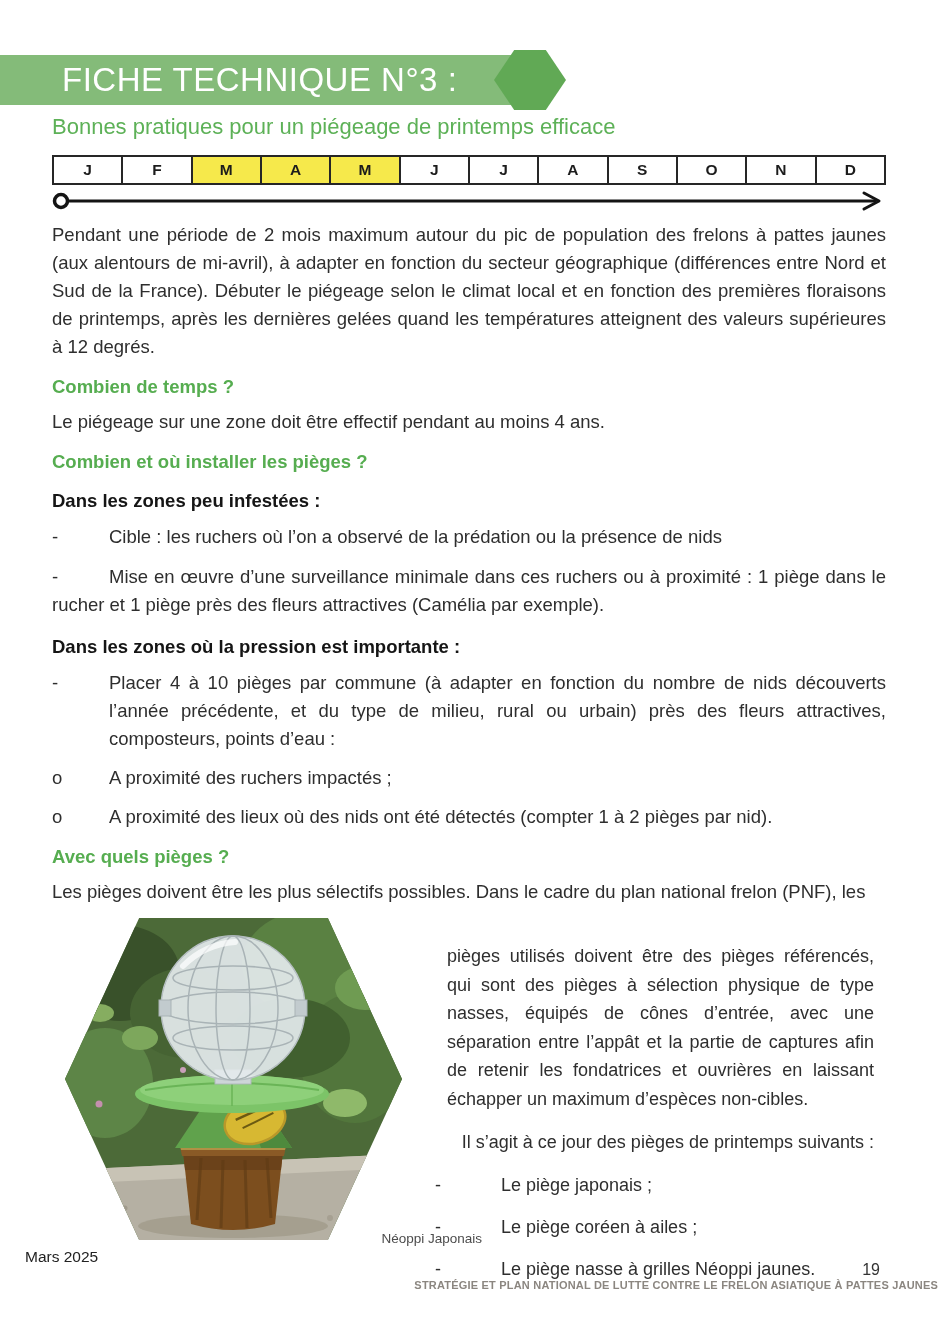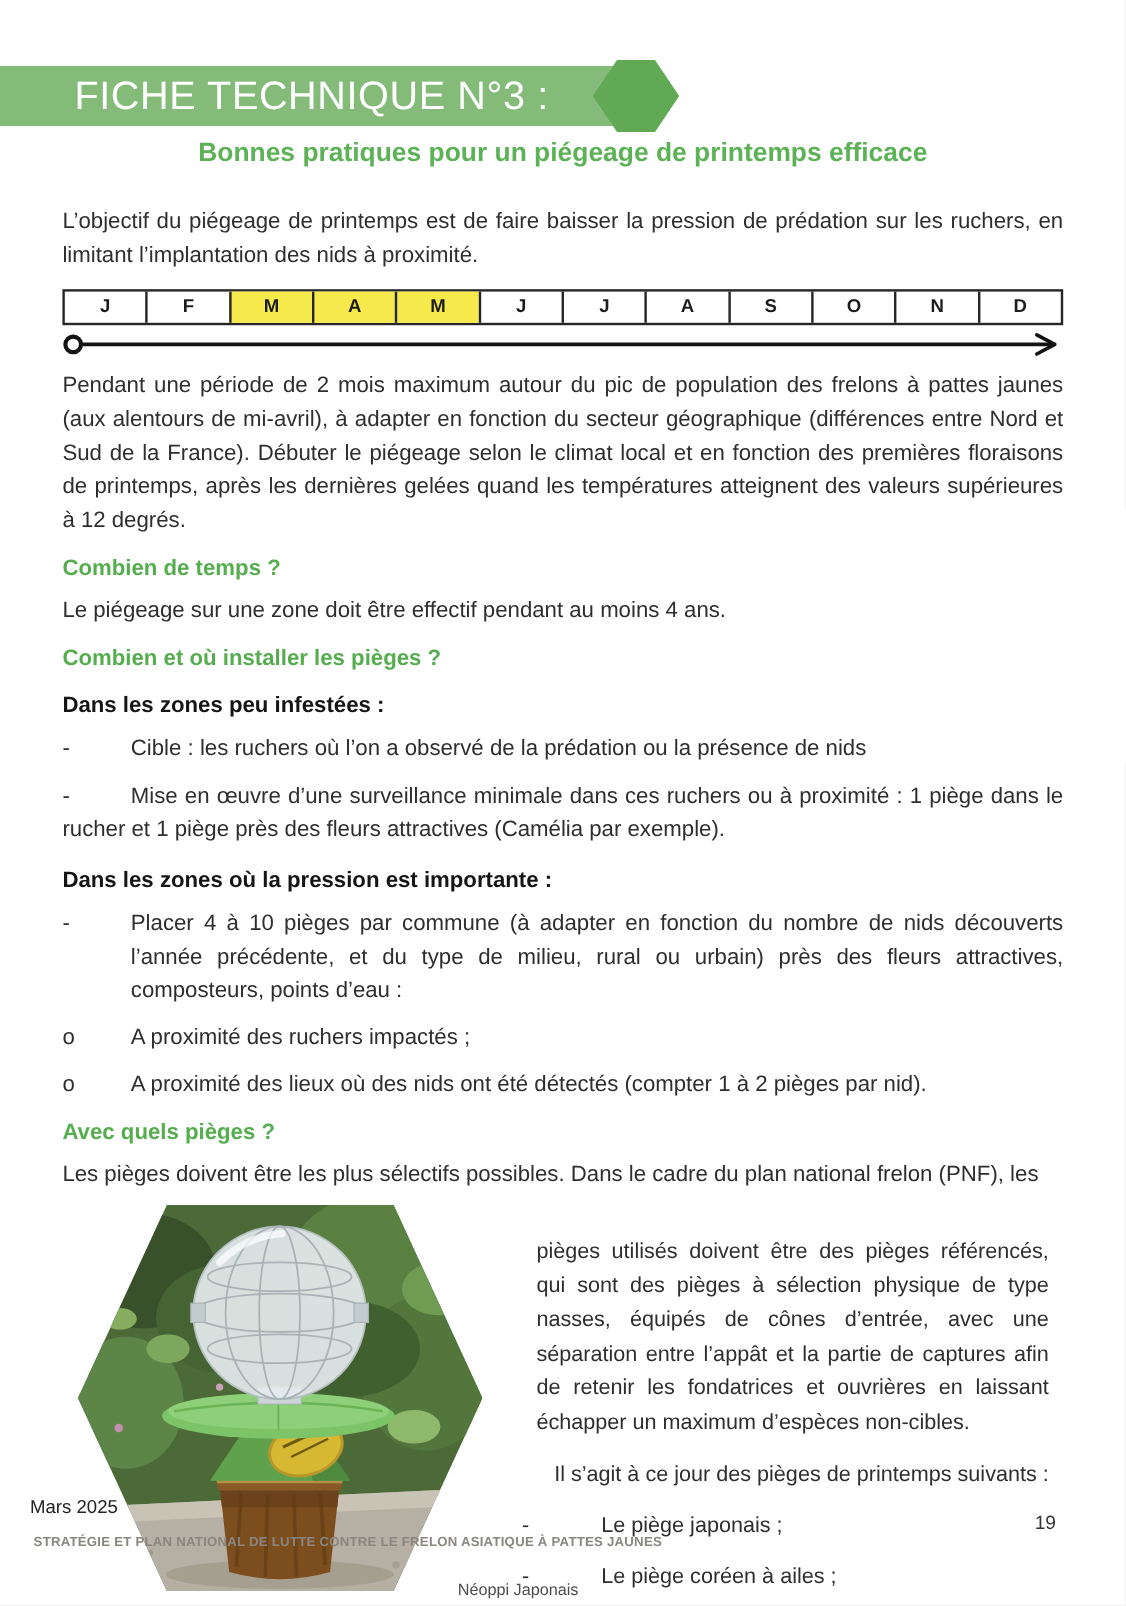--- a/index.html
+++ b/index.html
@@ -8,21 +8,21 @@
     margin:0 auto;overflow:hidden;
     font-family:"Liberation Sans","DejaVu Sans",sans-serif;
   }
   
   .banner{position:absolute;top:55px;left:0;width:520px;height:50px;background:#84bb79;}
   .banner-text{display:block;margin-left:62px;line-height:50px;font-size:33px;color:#ffffff;letter-spacing:.5px;font-weight:400;white-space:nowrap;}
   .banner-hex{position:absolute;left:494px;top:-5px;width:72px;height:60px;background:#61a955;
     clip-path:polygon(28% 0,72% 0,100% 50%,72% 100%,28% 100%,0 50%);}
   
   .content{position:absolute;top:108px;left:52px;width:834px;}
-  .subtitle{margin:6px 0 0 0;font-size:22px;font-weight:700;color:#5db157;text-align:center;}
+  .subtitle{margin:6px 0 0 0;font-size:22px;font-weight:400;color:#5db157;}
   .body{margin:0;font-size:18.5px;line-height:28px;color:#2e2e2e;text-align:justify;}
   .mt-intro{margin-top:30px;}
   .mt8{margin-top:8px;} .mt10{margin-top:10px;} .mt12{margin-top:12px;}
   
   .months{display:flex;border:2px solid #262626;margin-top:15px;height:30px;box-sizing:border-box;}
   .month{flex:1;display:flex;align-items:center;justify-content:center;font-weight:700;font-size:15.5px;color:#1c1c1c;border-left:2px solid #262626;}
   .month:first-child{border-left:none;}
   .month.hl{background:#f6e94b;}
   .timeline{display:block;margin-top:4px;}
   
@@ -41,38 +41,37 @@
     clip-path:polygon(22% 0,78% 0,100% 50%,78% 100%,22% 100%,0 50%);}
   .caption{position:absolute;right:-47px;bottom:10px;font-size:13.5px;color:#4c4c4c;}
   .col{flex:1;padding-top:12px;}
   .col .cbody{margin:12px;font-size:18px;line-height:28.5px;color:#2e2e2e;text-align:justify;}
   .col .cline{margin-top:15px;text-align:right;}
   .col .li{margin-top:14px;}
   .col .li .marker{width:66px;font-size:18px;}
   .col .li .li-text{font-size:18px;}
   
   .f-date{position:absolute;left:25px;top:1248px;font-size:15.5px;color:#222;}
-  .f-center{position:absolute;left:0;right:0;top:1279px;text-align:left;font-size:11px;font-weight:700;color:#8b8680;letter-spacing:.2px;padding-left:28px;}
+  .f-center{position:absolute;left:0;right:0;top:1279px;text-align:right;font-size:11px;font-weight:700;color:#8b8680;letter-spacing:.2px;padding-left:28px;}
   .f-page{position:absolute;right:58px;top:1261px;font-size:16px;color:#333;}
 </style>
 </head>
 <body>
 
 <div class="page">
 
   <div class="banner">
     <span class="banner-text">FICHE TECHNIQUE N°3 :</span>
     <div class="banner-hex"></div>
   </div>
 
   <div class="content">
 
     <h2 class="subtitle">Bonnes pratiques pour un piégeage de printemps efficace</h2>
 
-    <p class="body mt-intro">L’objectif du piégeage de printemps est de faire baisser la pression de prédation sur les ruchers, en limitant l’implantation des nids à proximité.</p>
 
     <div class="months">
       <div class="month">J</div>
       <div class="month">F</div>
       <div class="month hl">M</div>
       <div class="month hl">A</div>
       <div class="month hl">M</div>
       <div class="month">J</div>
       <div class="month">J</div>
       <div class="month">A</div>

